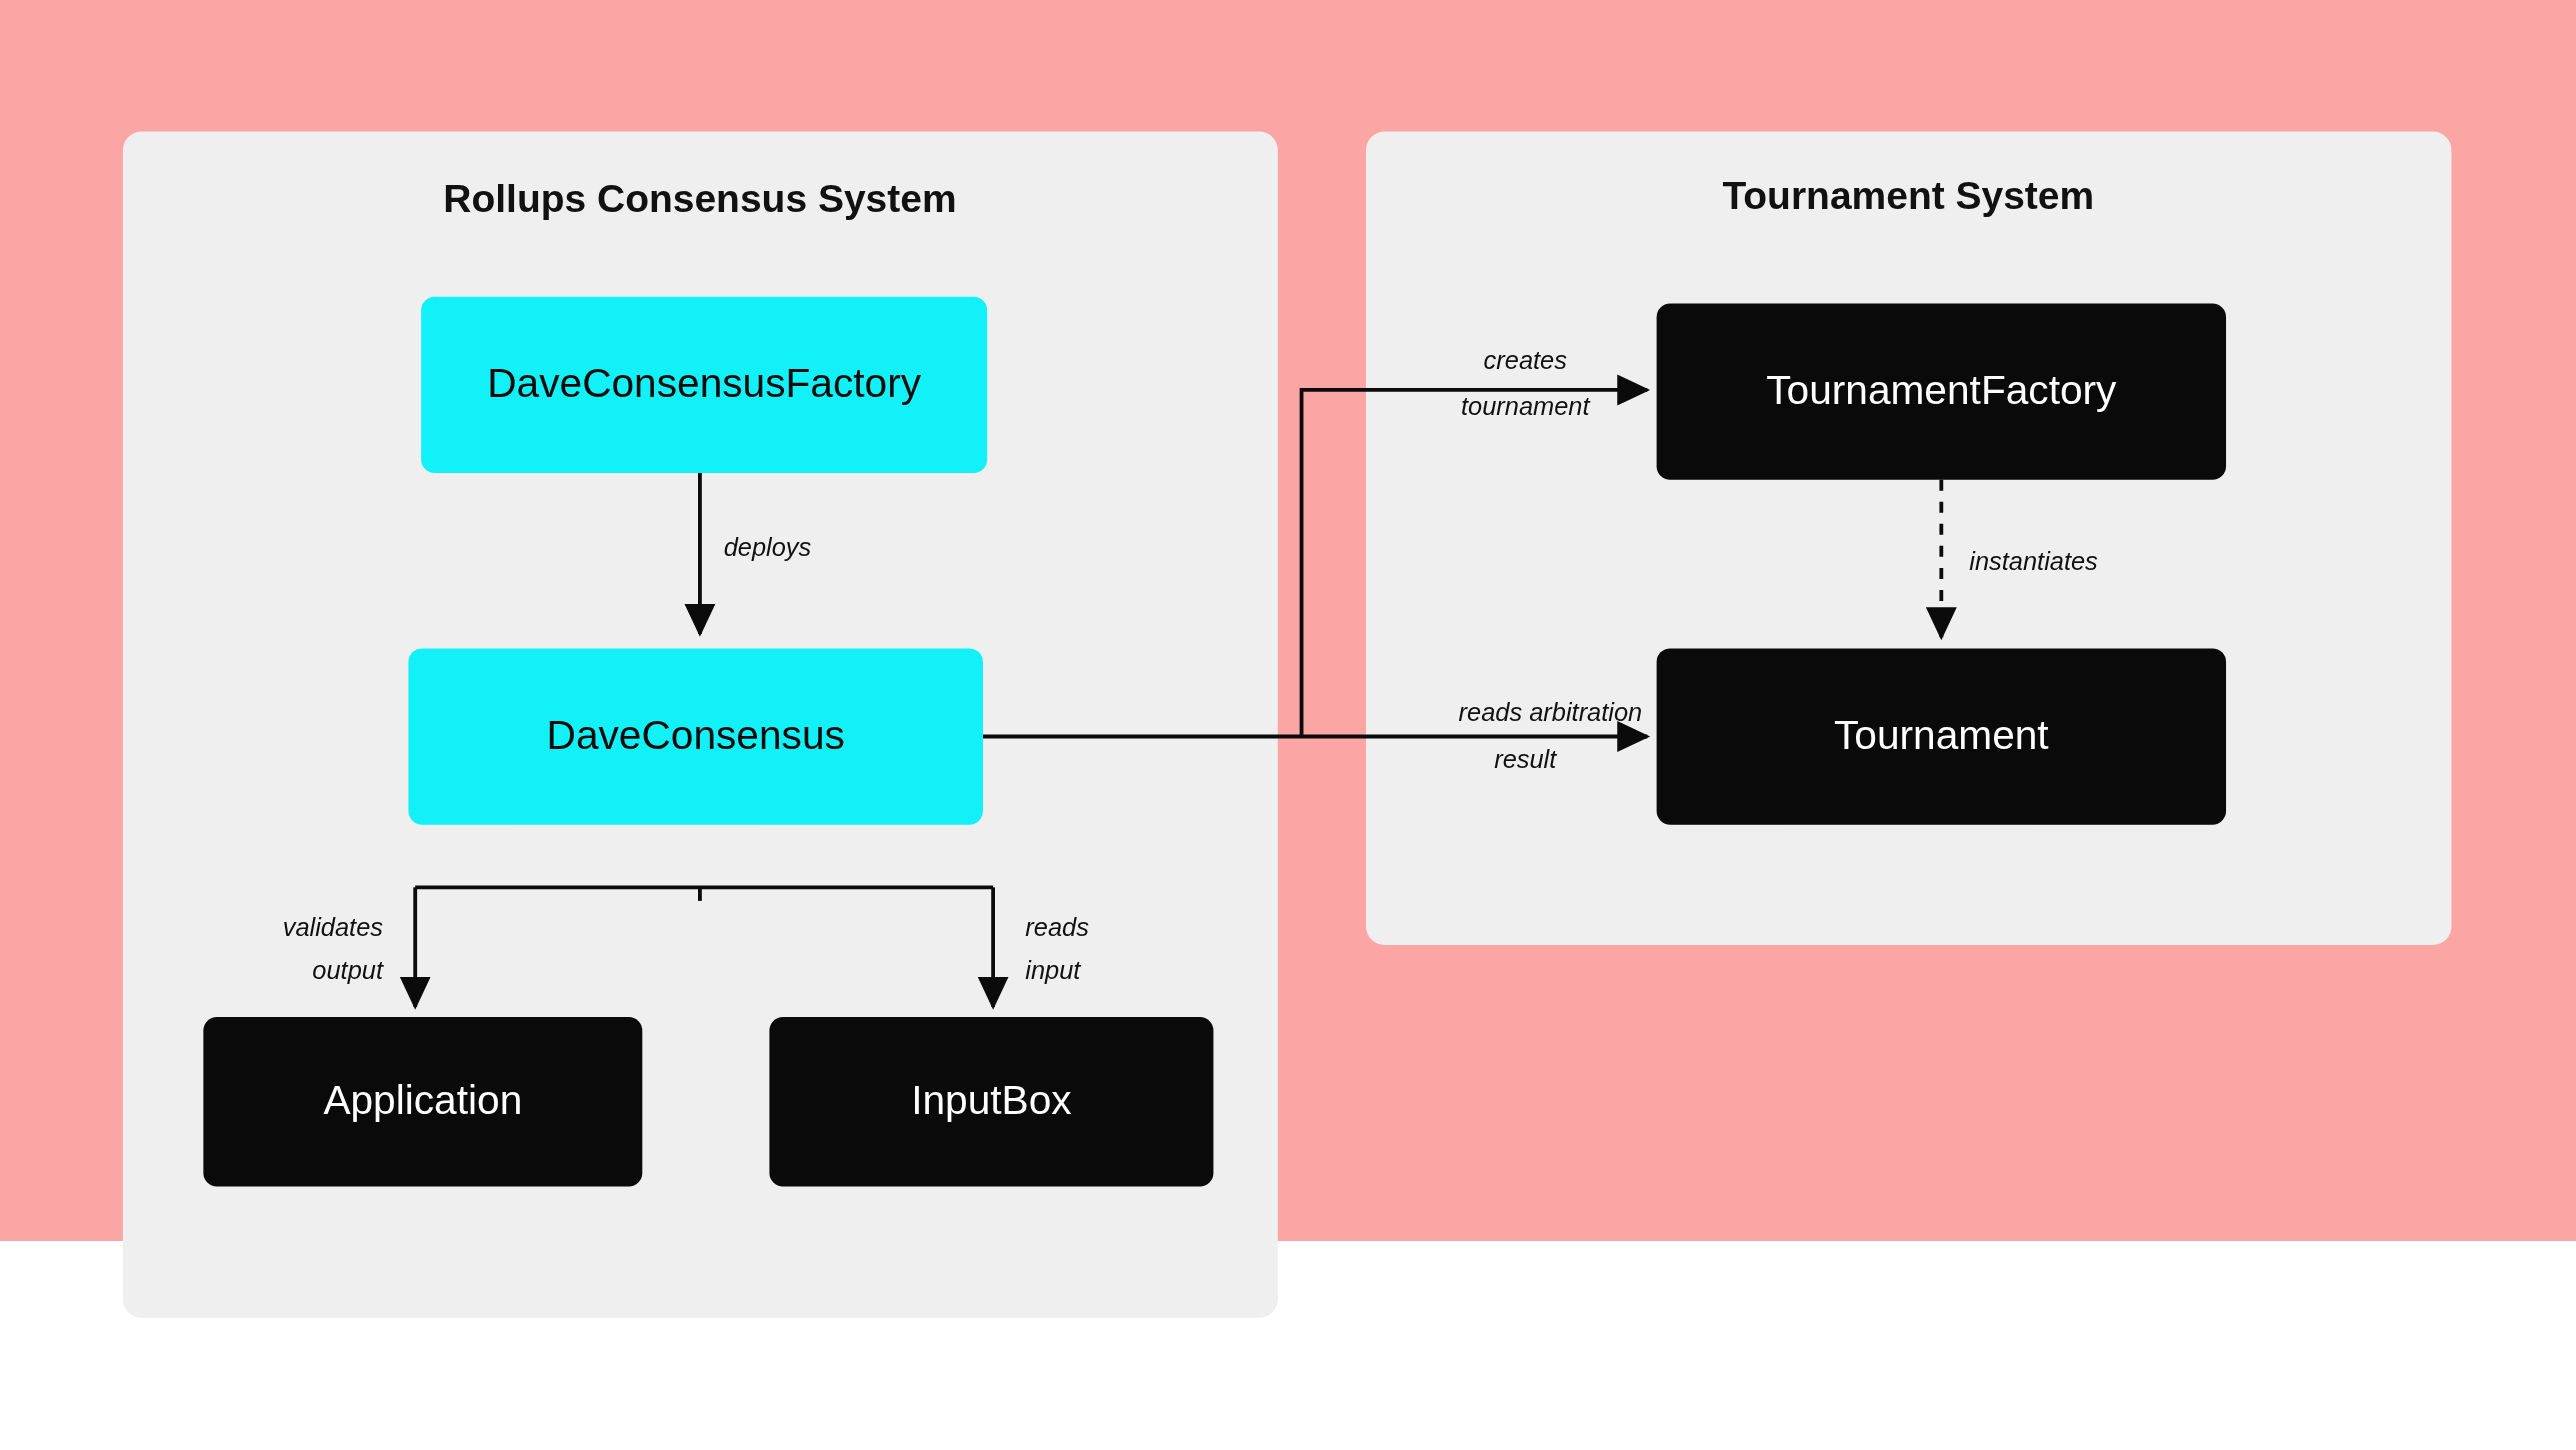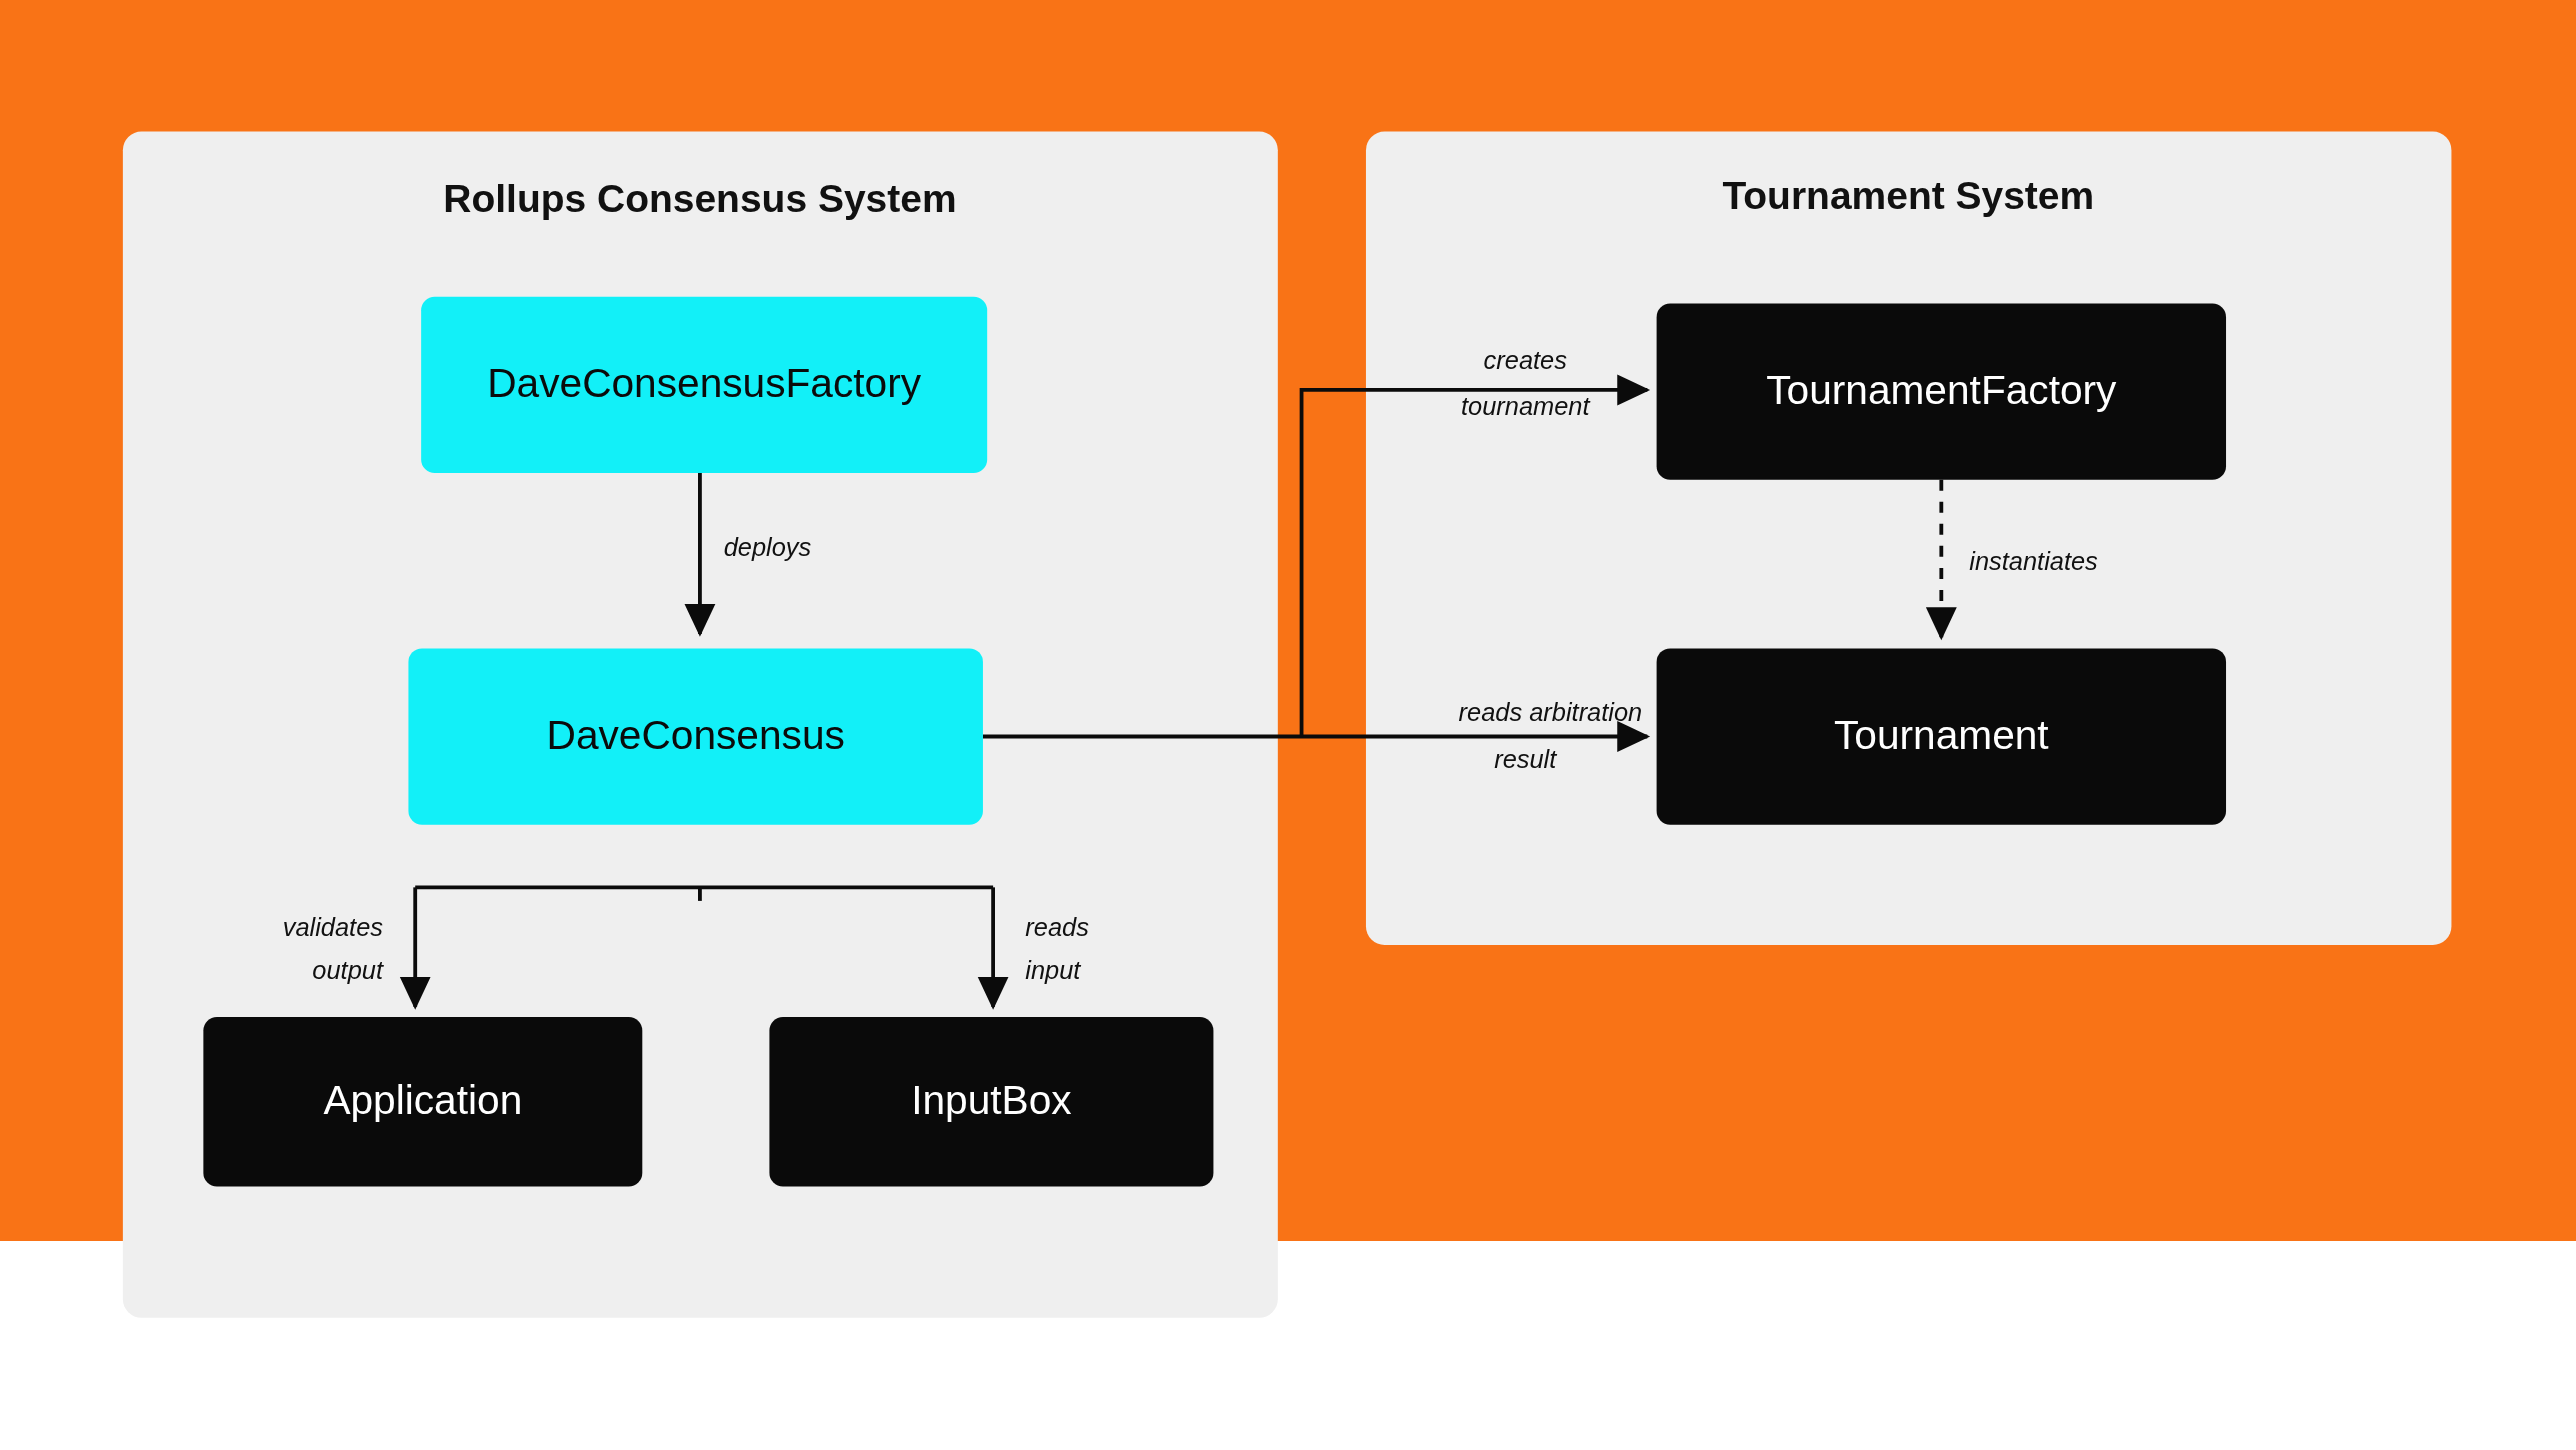--- a/index.html
+++ b/index.html
@@ -11,21 +11,21 @@
   body {
     width: 2576px;
     height: 1451px;
     overflow: hidden;
     font-family: "Liberation Sans", sans-serif;
   }
   #diagram-root {
     position: relative;
     width: 2576px;
     height: 1241px;
-    background: #f97316;
+    background: #fca5a5;
   }
   svg.diagram-canvas {
     position: absolute;
     inset: 0;
     width: 2576px;
     height: 1451px;
     display: block;
   }
   .panel-rect {
     fill: #efefef;

